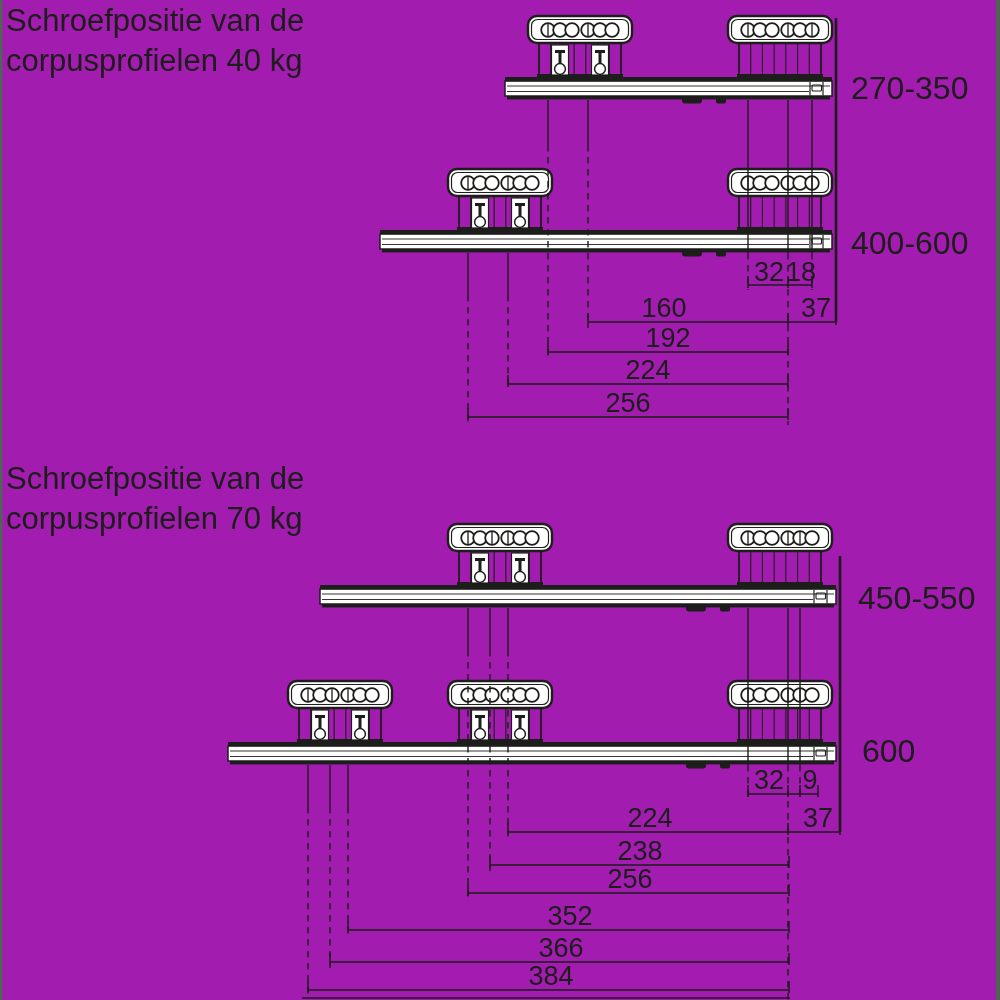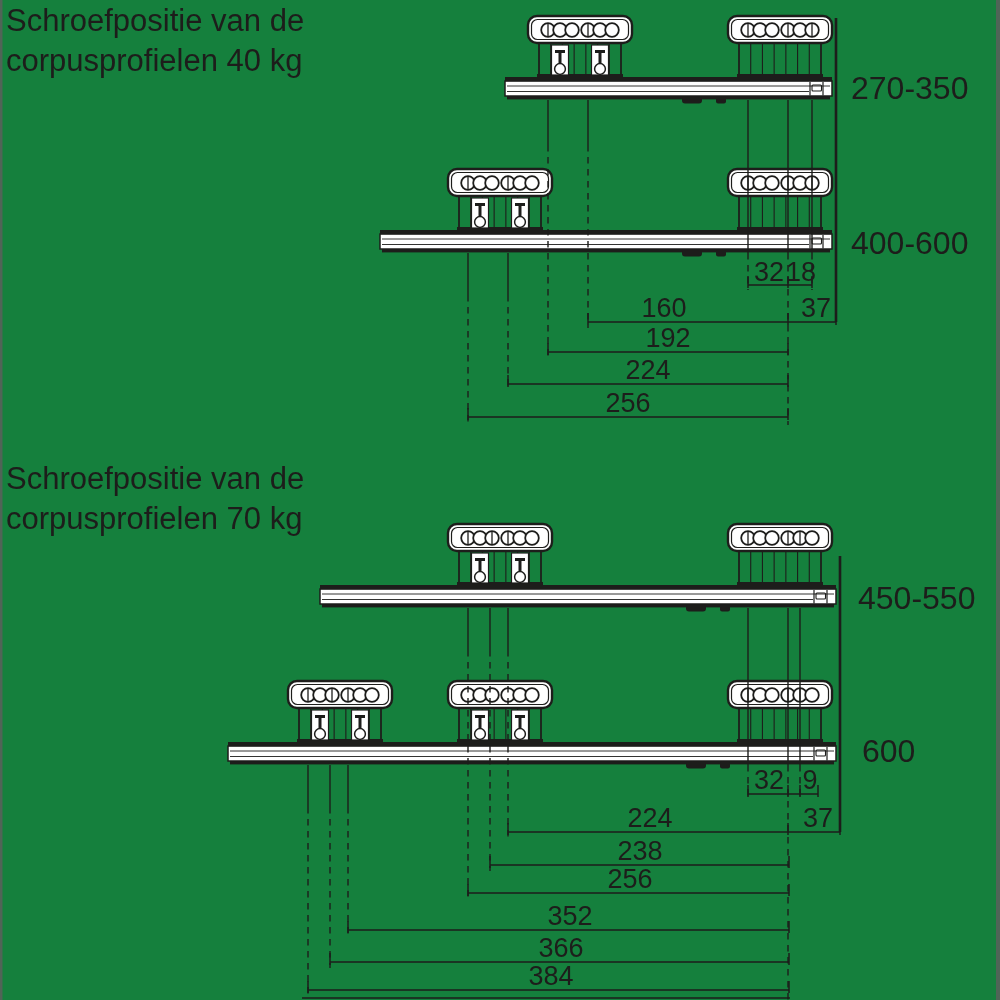--- a/index.html
+++ b/index.html
@@ -1,17 +1,17 @@
 <!DOCTYPE html>
 <html><head>
 <meta charset="utf-8">
 <style>
   html,body{margin:0;padding:0;background:#ffffff;}
   body{font-family:"Liberation Sans",sans-serif;}
-  #stage{position:relative;width:1000px;height:1000px;background:#15803d;overflow:hidden;}
+  #stage{position:relative;width:1000px;height:1000px;background:#a21caf;overflow:hidden;}
   svg{display:block;}
   text{fill:#1d1d1b;}
   .title{font-size:31px;}
   .rail-label{font-size:32px;}
   .dim{font-size:27px;text-anchor:middle;}
 </style>
 </head>
 <body>
 
 <div id="stage">

